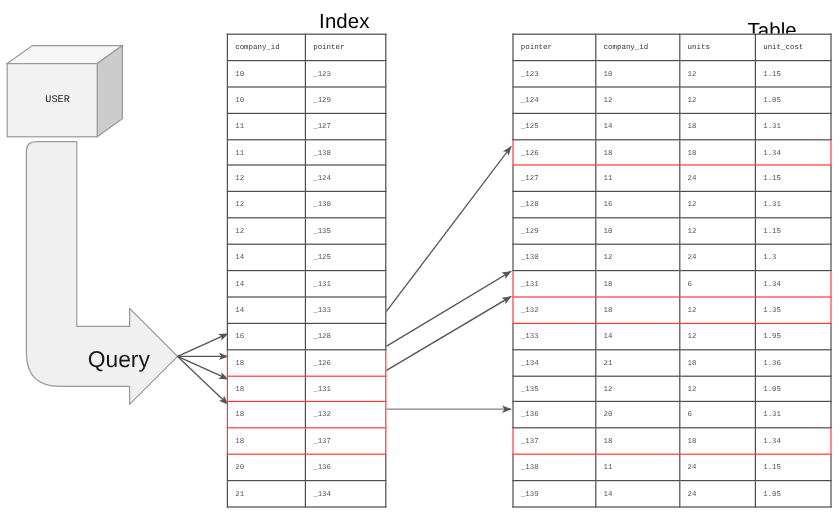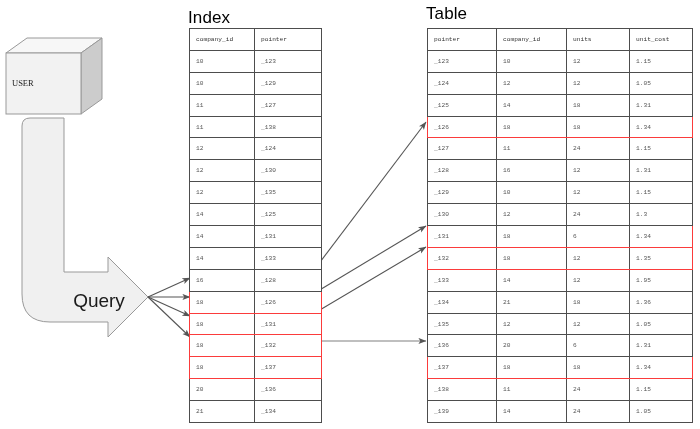--- a/index.html
+++ b/index.html
@@ -20,26 +20,26 @@
     left: 0; top: 0;
     width: 700px;
     height: 429px;
   }
 
   
   .title {
     position: absolute;
     font-size: 17px;
     color: #000000;
-    text-align: left;
+    text-align: right;
     letter-spacing: 0.1px;
     white-space: nowrap;
   }
   #index-title { left: 188px; top: 8px; width: 120px; }
-  #table-title { left: 426px; top: 4px; width: 238px; }
+  #table-title { left: 426px; top: 16px; width: 238px; }
 
   
   .grid {
     position: absolute;
     border-collapse: collapse;
     table-layout: fixed;
     background: #ffffff;
   }
   .grid td {
     border: 1px solid #4d4d4d;
@@ -70,24 +70,24 @@
   #table-table { left: 427px; top: 28px; width: 237px; }
   #table-table td:nth-child(1) { width: 62px; }
   #table-table td:nth-child(2) { width: 63px; }
   #table-table td:nth-child(3) { width: 56px; }
   #table-table td:nth-child(4) { width: 56px; }
   #user-label {
     position: absolute;
     left: 12px;
     top: 78px;
     width: 72px;
-    text-align: left;
+    text-align: center;
     font-size: 8.5px;
     color: #1a1a1a;
-    font-family: Liberation Serif, serif;
+    font-family: Liberation Mono, monospace;
     pointer-events: none;
   }
 
   
   #query-label {
     position: absolute;
     left: 62px;
     top: 290px;
     width: 74px;
     text-align: center;

